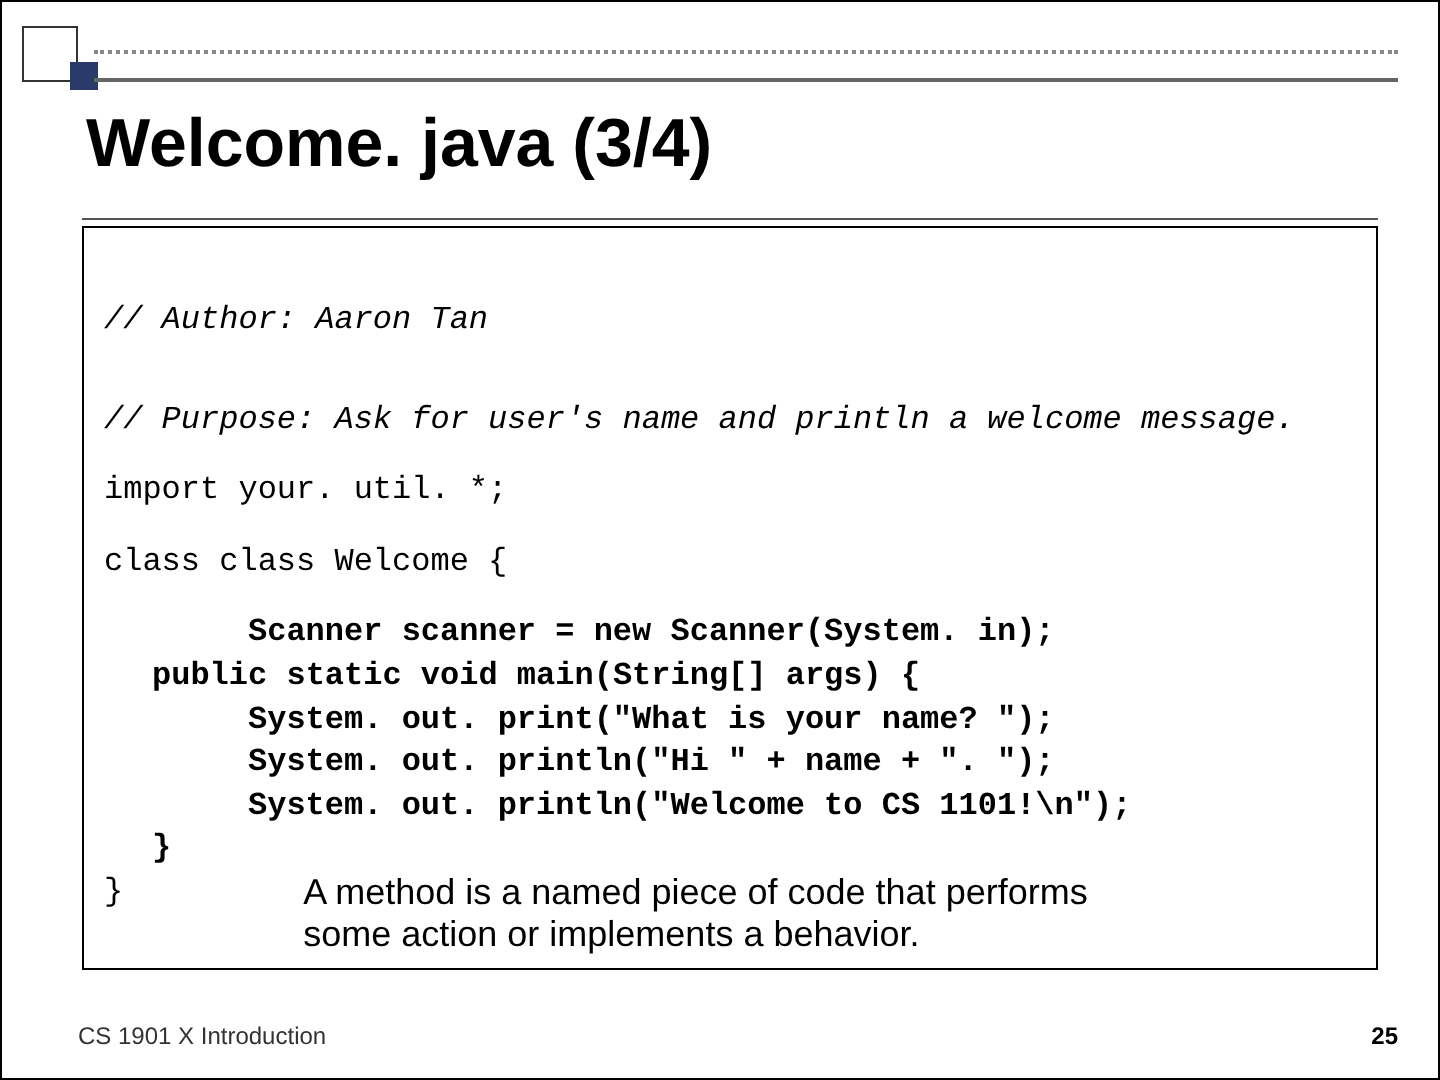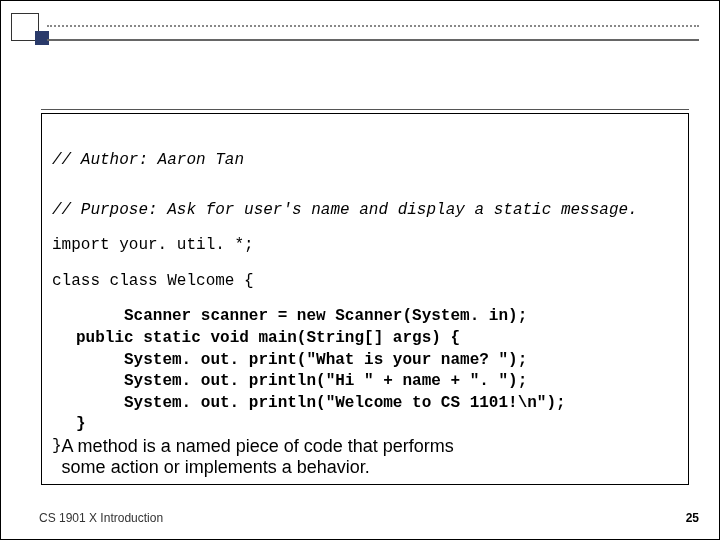--- a/index.html
+++ b/index.html
@@ -82,20 +82,21 @@
   .comment { font-style: italic; margin-top: 28px; }
   .para { margin-bottom: 14px; }
   .bold { font-weight: bold; }
   .indent1 { margin-left: 24px; }
   .indent2 { margin-left: 72px; }
   .closing { display: flex; align-items: flex-start; }
   .annotation {
     font-family: Arial, sans-serif;
     font-size: 18px;
     font-weight: normal;
+    margin-left: 90px;
     max-width: 420px;
     line-height: 1.15;
     color: #000;
   }
   .footer-left {
     position: absolute;
     bottom: 14px;
     left: 38px;
     font-size: 12px;
     color: #333;
@@ -114,26 +115,27 @@
 
 <div class="slide">
 
   <div class="decor">
     <div class="box1"></div>
     <div class="box2"></div>
   </div>
   <div class="line-dotted"></div>
   <div class="line-solid"></div>
 
+  <div class="title">Welcome. java (3/4)</div>
 
   <div class="thin-line"></div>
 
   <div class="code-area">
     <div class="comment">// Author: Aaron Tan</div>
-    <div class="comment para">// Purpose: Ask for user's name and display a static message.</div>
+    <div class="comment para">// Purpose: Ask for user's name and println a welcome message.</div>
 
     <div class="para">import your. util. *;</div>
 
     <div class="para">class class Welcome {</div>
 
     <div class="bold indent2">Scanner scanner = new Scanner(System. in);</div>
     <div class="bold indent1">public static void main(String[] args) {</div>
     <div class="bold indent2">System. out. print("What is your name? ");</div>
     <div class="bold indent2">System. out. println("Hi " + name + ". ");</div>
     <div class="bold indent2">System. out. println("Welcome to CS 1101!\n");</div>

